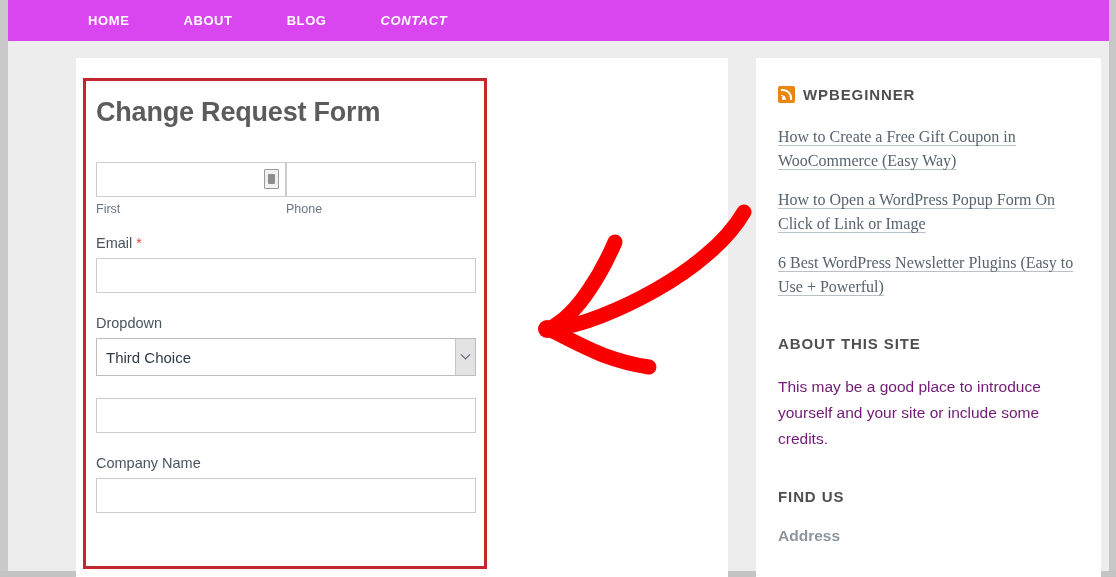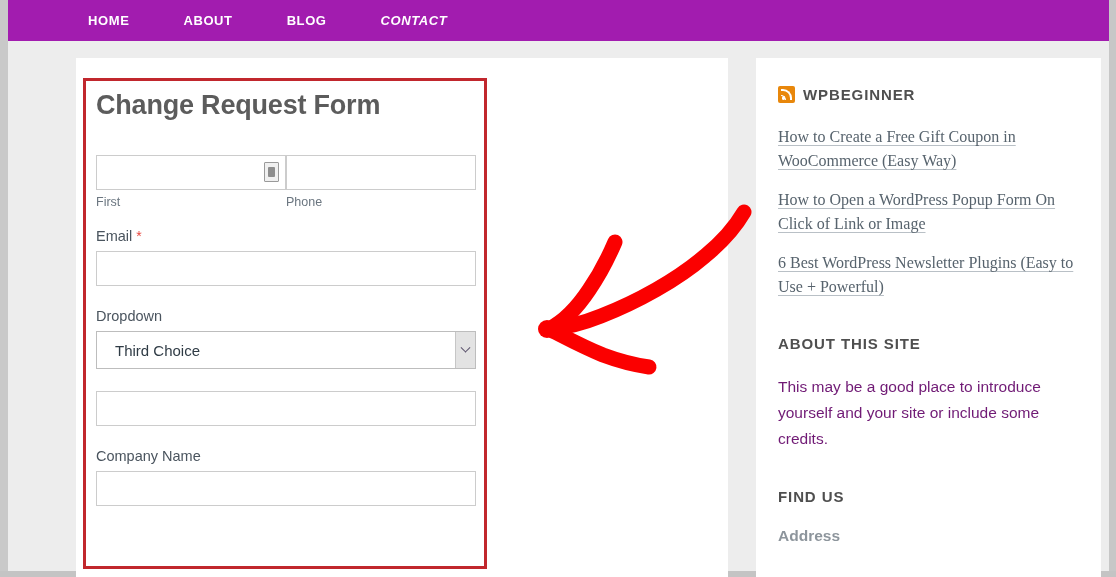--- a/index.html
+++ b/index.html
@@ -34,21 +34,21 @@
     position: absolute; left: 0; bottom: 0;
     width: 1116px; height: 6px;
     background: #c4c4c4;
   }
 
   
   .navbar {
     position: absolute;
     left: 8px; top: 0;
     width: 1101px; height: 41px;
-    background: #a21caf;
+    background: #d946ef;
   }
   .nav-inner {
     position: absolute;
     left: 80px; top: 0;
     height: 41px;
     display: flex;
     align-items: center;
   }
   .nav-link {
     color: #ffffff;
@@ -86,21 +86,21 @@
     width: 404px;
     height: 491px;
     border: 3px solid #c1272d;
     pointer-events: none;
     z-index: 30;
   }
 
   
   .form-wrap {
     position: absolute;
-    left: 88px; top: 49px;
+    left: 88px; top: 56px;
     width: 380px;
   }
   .form-title {
     margin: 0 0 34px 0;
     font-size: 27px;
     font-weight: bold;
     color: #5c5c5c;
     letter-spacing: -0.2px;
   }
   .field { margin-bottom: 19px; }
@@ -159,21 +159,21 @@
     width: 100%;
     height: 38px;
   }
   .select-box {
     width: 100%;
     height: 38px;
     border: 1px solid #bdbdbd;
     background: #fff;
     display: flex;
     align-items: center;
-    padding-left: 18px;
+    padding-left: 9px;
     font-size: 15px;
     color: #2f3b45;
   }
   .select-btn {
     position: absolute;
     right: 1px; top: 1px;
     width: 20px; height: 36px;
     background: #e3e3e3;
     border-left: 1px solid #c6c6c6;
     display: flex;

